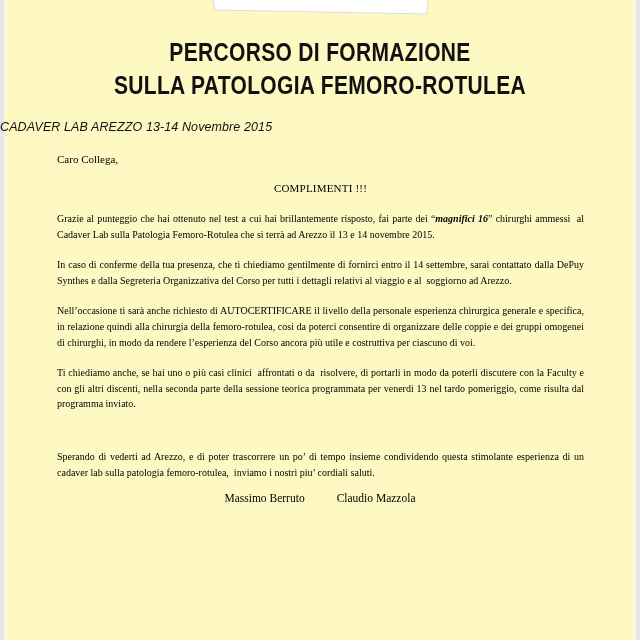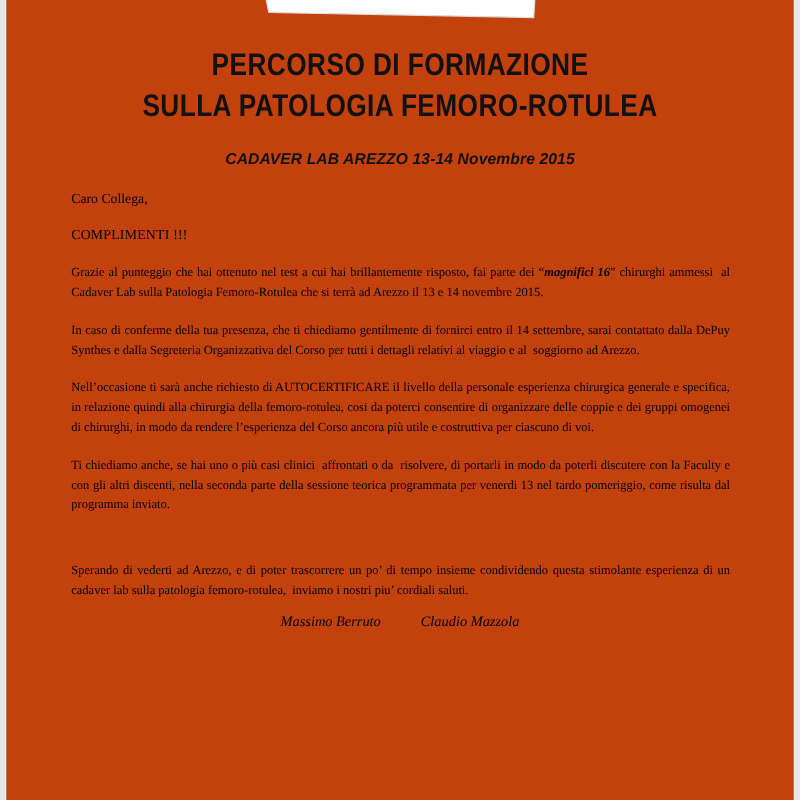--- a/index.html
+++ b/index.html
@@ -5,21 +5,21 @@
   html, body {
     margin: 0;
     padding: 0;
     background: #ffffff;
   }
   #page {
     position: relative;
     width: 640px;
     height: 640px;
     overflow: hidden;
-    background: #c2410c;
+    background: #fef9c3;
     font-family: "Liberation Serif", "DejaVu Serif", serif;
     color: #000000;
   }
 
   
   .edge-strip {
     position: absolute;
     top: 0;
     bottom: 0;
     width: 4px;
@@ -66,44 +66,44 @@
     transform: scaleX(0.84);
     transform-origin: center;
     white-space: nowrap;
   }
 
   .subtitle {
     position: absolute;
     left: 0;
     right: 0;
     top: 120px;
-    text-align: center;
+    text-align: left;
     font-family: "Liberation Sans", "DejaVu Sans", sans-serif;
-    font-weight: bold;
+    font-weight: normal;
     font-style: italic;
     font-size: 12.5px;
     letter-spacing: 0.1px;
     color: #111111;
   }
 
   
   #letter {
     position: absolute;
     left: 57px;
     top: 152px;
     width: 527px;
   }
   .salutation,
   .exclaim {
     font-size: 11px;
     line-height: 15px;
     margin: 0;
   }
   .salutation { margin-bottom: 14px; }
-  .exclaim    { margin-bottom: 15px; letter-spacing: 0.2px; }
+  .exclaim    { margin-bottom: 15px; letter-spacing: 0.2px; text-align: center; }
 
   .para {
     font-size: 10px;
     line-height: 15.6px;
     text-align: justify;
     margin: 0 0 15px 0;
     white-space: pre-wrap;
   }
   .para.gap-big { margin-bottom: 37px; }
   .para.last    { margin-bottom: 15px; }
@@ -115,21 +115,21 @@
 
   #signatures {
     position: absolute;
     left: 0;
     right: 0;
     top: 490px;
     text-align: center;
     font-size: 11.5px;
     line-height: 16px;
   }
-  #signatures .sig { display: inline-block; font-style: italic; }
+  #signatures .sig { display: inline-block; }
   #signatures .sig + .sig { margin-left: 32px; }
 </style>
 </head>
 <body>
 
 <div id="page">
 
   <div class="edge-strip left">
     <div class="edge-strip-inner"></div>
   </div>

